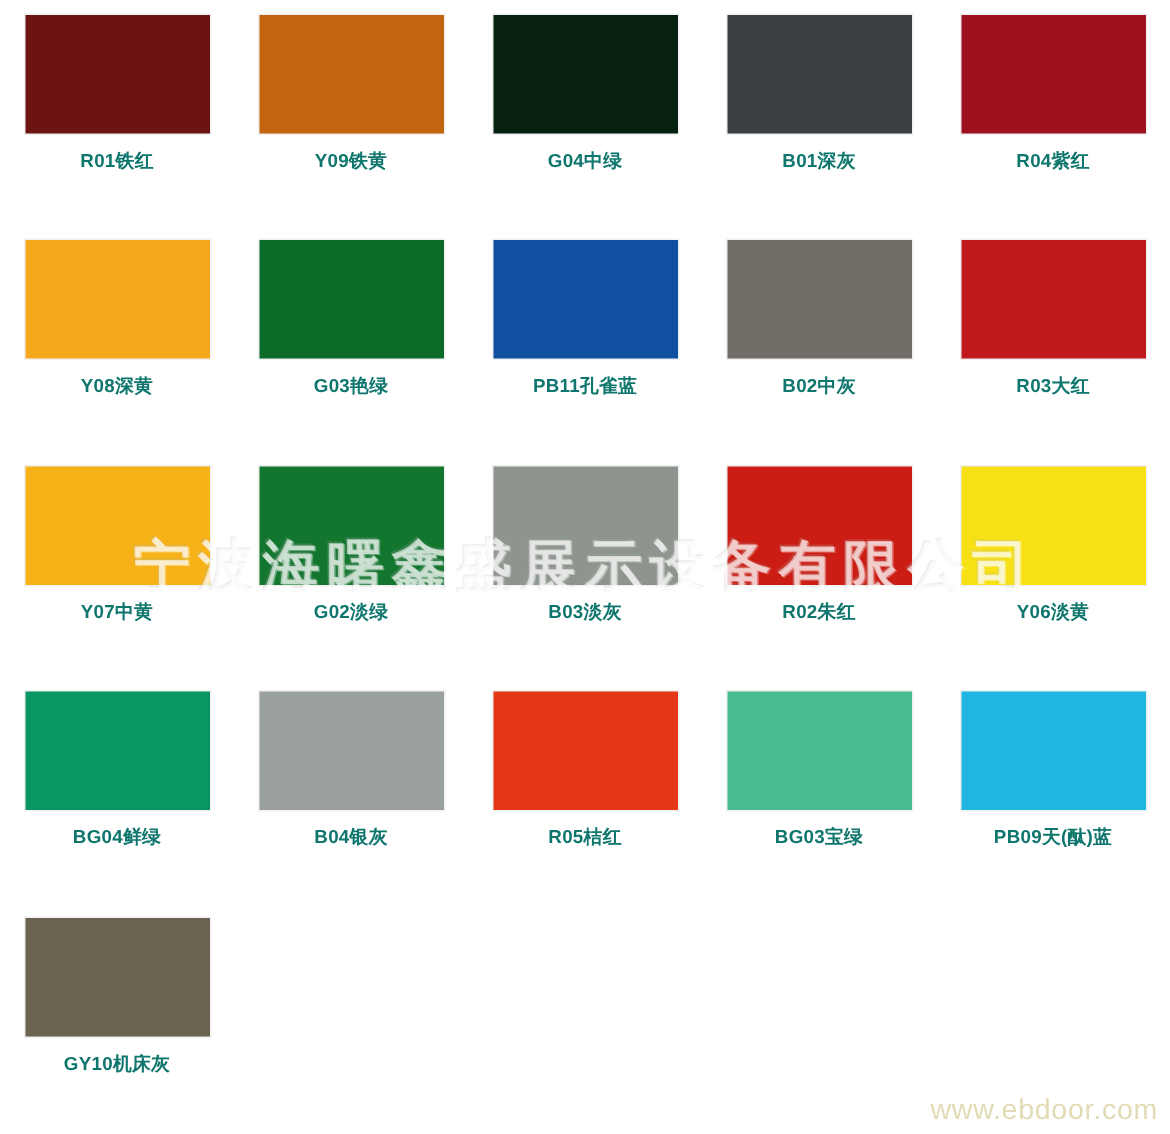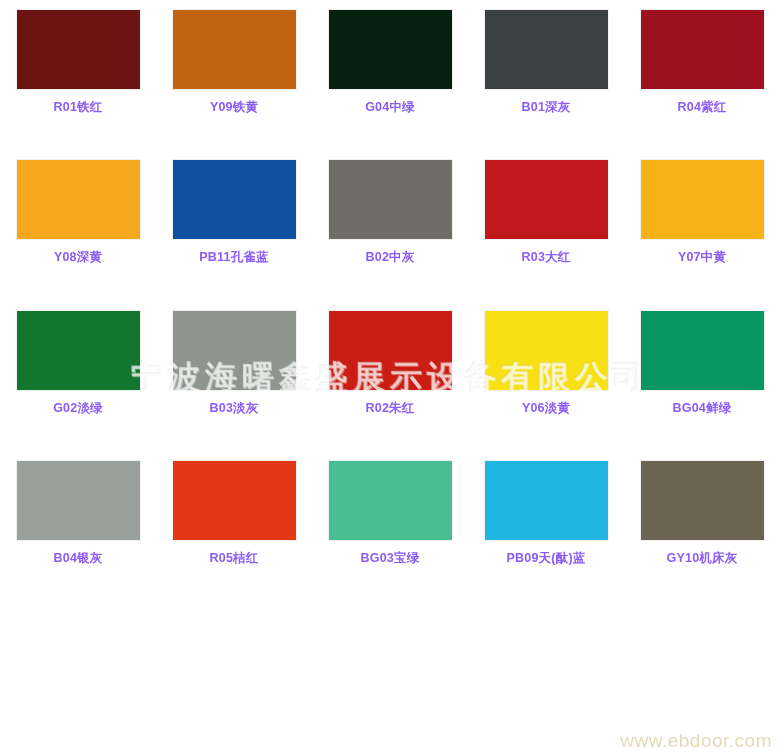--- a/index.html
+++ b/index.html
@@ -40,40 +40,40 @@
     height: 79px;
     margin-top: 6px;
     box-shadow: 0 0 0 1px rgba(0,0,0,0.06);
     background: #ccc;
   }
 
   .swatch-label {
     margin-top: 12px;
     font-size: 12.5px;
     font-weight: bold;
-    color: #8b5cf6;
+    color: #0f766e;
     letter-spacing: 0.2px;
     white-space: nowrap;
     text-align: center;
     line-height: 1.1;
   }
 
   
   .watermark {
     position: absolute;
     pointer-events: none;
     white-space: nowrap;
     font-weight: bold;
   }
 
   #watermark-company {
     left: 50%;
     top: 378px;
     transform: translate(-50%, -50%);
-    font-size: 32px;
+    font-size: 38px;
     letter-spacing: 5px;
     color: rgba(255,255,255,0.62);
     text-shadow:
        1px 1px 0 rgba(255,255,255,0.35),
       -1px -1px 0 rgba(180,180,180,0.20);
     font-family: "DejaVu Sans", "Liberation Sans", sans-serif;
   }
 
   #watermark-site {
     left: 50%;
@@ -115,20 +115,24 @@
       <div class="swatch-chip" style="background: rgb(59, 64, 67);"></div>
       <div class="swatch-label">B01深灰</div>
     </div>
     <div class="swatch-cell">
       <div class="swatch-chip" style="background: rgb(158, 17, 31);"></div>
       <div class="swatch-label">R04紫红</div>
     </div>
     <div class="swatch-cell">
       <div class="swatch-chip" style="background: rgb(245, 168, 28);"></div>
       <div class="swatch-label">Y08深黄</div>
+    </div>
+    <div class="swatch-cell">
+      <div class="swatch-chip" style="background: rgb(13, 107, 42);"></div>
+      <div class="swatch-label">G03艳绿</div>
     </div>
     <div class="swatch-cell">
       <div class="swatch-chip" style="background: rgb(15, 80, 160);"></div>
       <div class="swatch-label">PB11孔雀蓝</div>
     </div>
     <div class="swatch-cell">
       <div class="swatch-chip" style="background: rgb(112, 109, 103);"></div>
       <div class="swatch-label">B02中灰</div>
     </div>
     <div class="swatch-cell">

